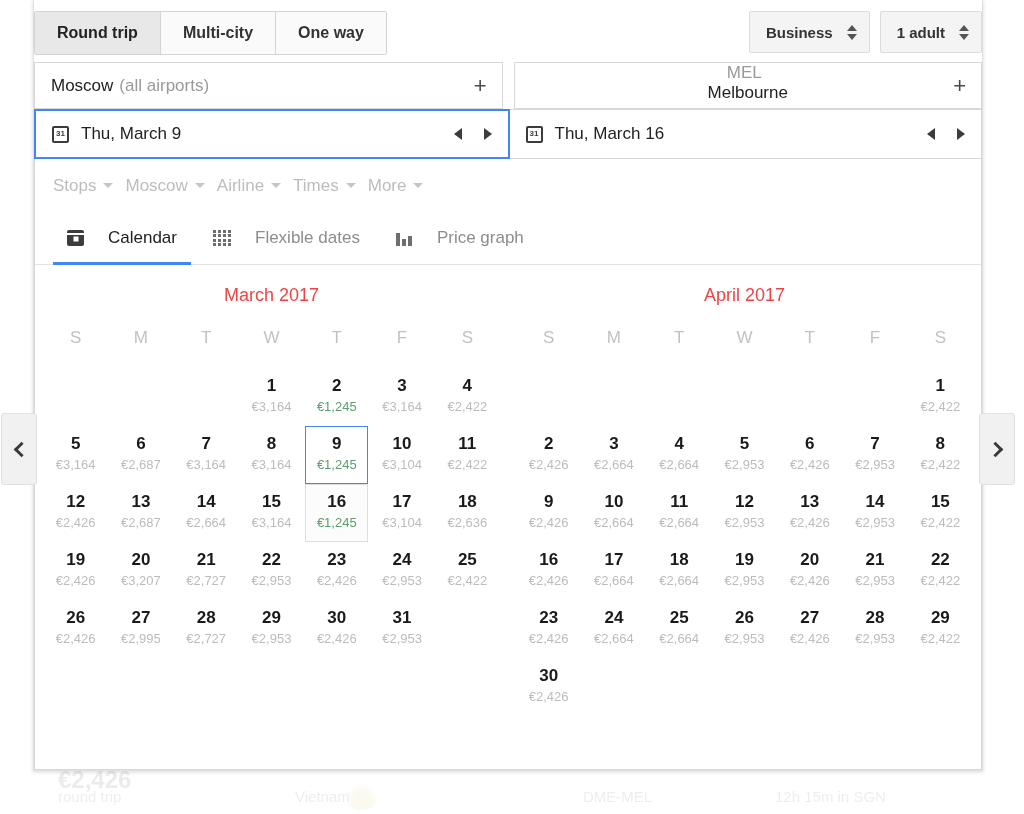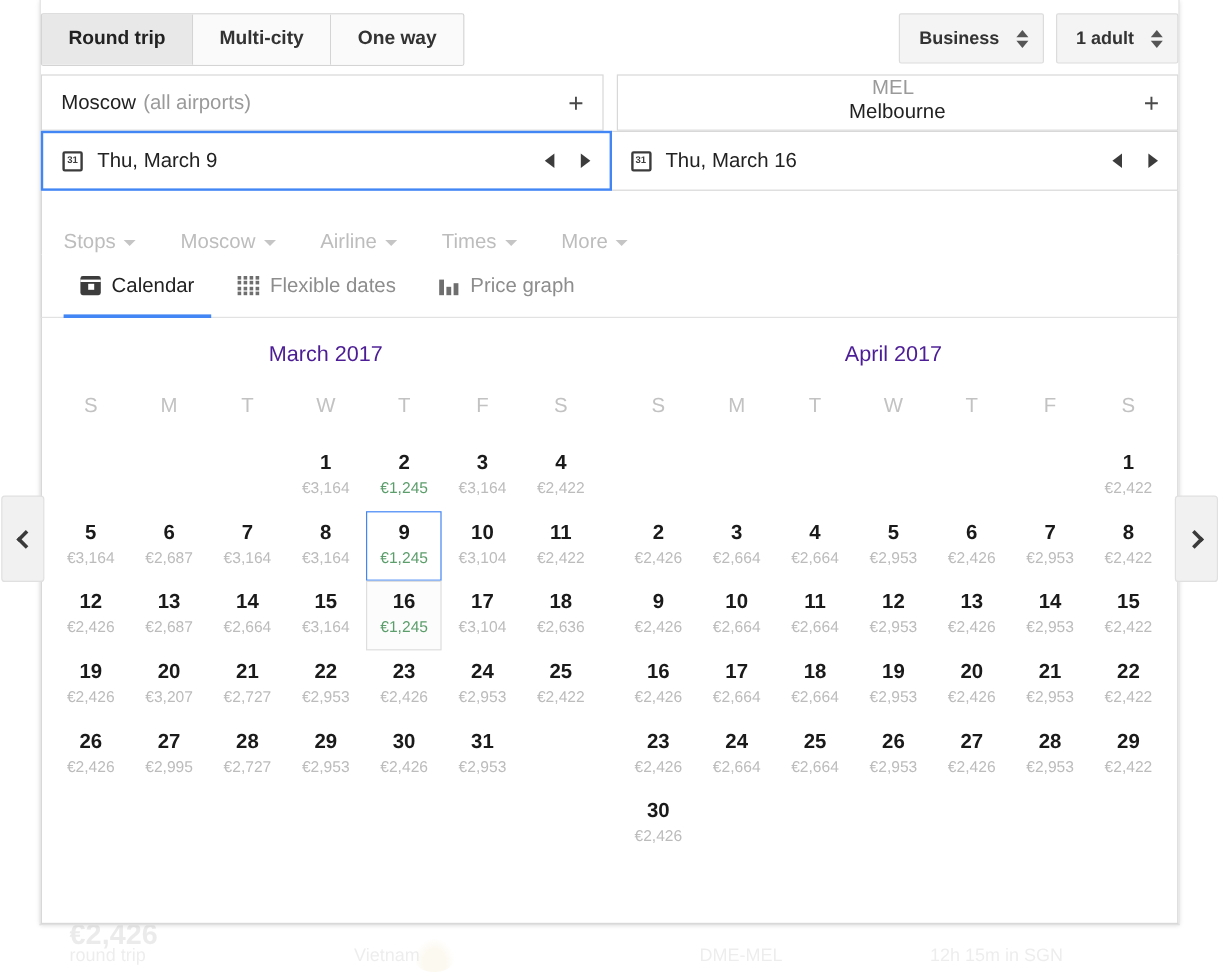--- a/index.html
+++ b/index.html
@@ -196,23 +196,23 @@
     border-bottom: 6px solid transparent;
     cursor: pointer;
   }
   .tri-left  { border-right: 8px solid #3c3c3c; }
   .tri-right { border-left: 8px solid #3c3c3c; }
 
   
   .filter-bar {
     height: 53px;
     display: flex;
-    align-items: flex-end;
+    align-items: center;
     padding: 0 18px;
-    gap: 37px;
+    gap: 12px;
     border-left: 1px solid #d8d8d8;
     border-right: 1px solid #d8d8d8;
   }
   .filter-item {
     font-size: 17px;
     color: #bdbdbd;
     cursor: default;
     display: flex;
     align-items: center;
     white-space: nowrap;
@@ -232,21 +232,21 @@
     align-items: stretch;
     padding: 0 18px;
     gap: 8px;
     border-left: 1px solid #d8d8d8;
     border-right: 1px solid #d8d8d8;
     border-bottom: 1px solid #e2e2e2;
   }
   .view-tab {
     display: flex;
     align-items: center;
-    gap: 9px;
+    gap: 24px;
     padding: 0 14px;
     font-size: 17px;
     color: #8d8d8d;
     cursor: pointer;
     position: relative;
     white-space: nowrap;
   }
   .view-tab.active { color: #222; }
   .view-tab.active::after {
     content: "";
@@ -309,21 +309,21 @@
     background: #fff;
     min-height: 505px;
   }
   .month {
     flex: 1;
     padding: 0 8px;
   }
   .month-title {
     text-align: center;
     font-size: 18px;
-    color: #4c1d95;
+    color: #ef4444;
     margin: 6px 0 22px;
   }
   .dow-row, .week-row {
     display: grid;
     grid-template-columns: repeat(7, 1fr);
   }
   .dow {
     text-align: center;
     font-size: 17px;
     color: #c2c2c2;

